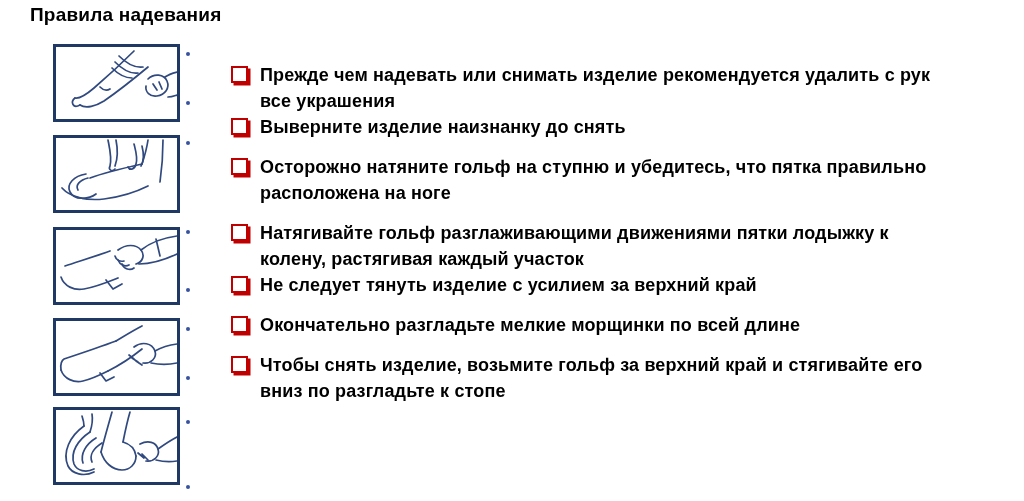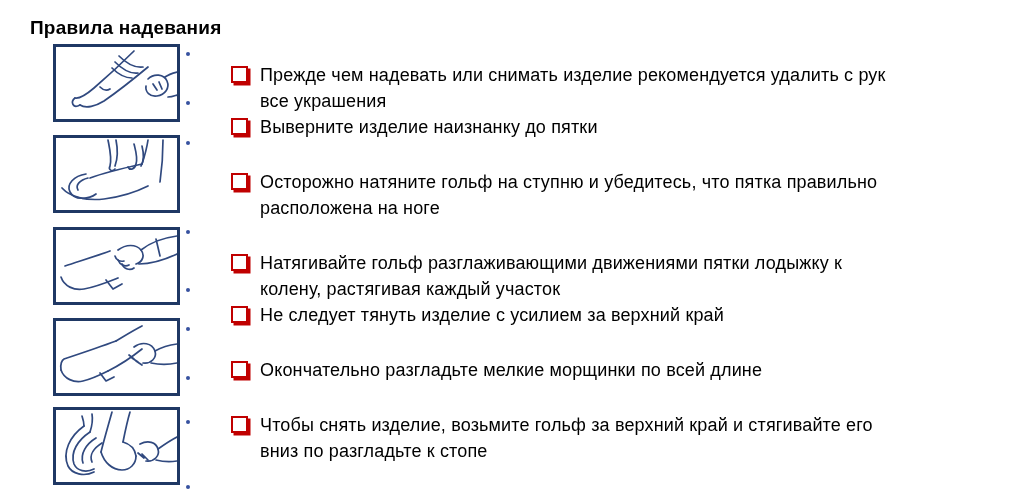--- a/index.html
+++ b/index.html
@@ -1,21 +1,21 @@
 <!DOCTYPE html>
 <html><head>
 <meta charset="utf-8">
 <style>
   html,body{margin:0;padding:0;}
   body{
     width:1024px;height:501px;position:relative;background:#ffffff;
     font-family:"Liberation Sans",sans-serif;color:#000;overflow:hidden;
   }
   .title{
-    position:absolute;left:30px;top:17px;
+    position:absolute;left:30px;top:4px;
     font-size:19px;font-weight:bold;letter-spacing:.2px;color:#000;
   }
   
   .frame{
     position:absolute;left:53px;width:121px;height:72px;
     border:3px solid #1f3864;background:#fff;
   }
   .f1{top:44px}.f2{top:135px}.f3{top:227px}.f4{top:318px}.f5{top:407px}
   .frame svg{display:block;width:100%;height:100%;}
   .frame path, .frame circle{
@@ -23,29 +23,29 @@
     stroke-linecap:round;stroke-linejoin:round;
   }
   
   .dot{
     position:absolute;left:186px;width:4px;height:4px;border-radius:50%;
     background:#3752a0;
   }
   
   .bullets{position:absolute;left:231px;top:62px;width:745px;}
   .bullet{display:flex;align-items:flex-start;gap:12px;}
-  .bullet.gap{margin-top:29px;}
+  .bullet.gap{margin-top:14px;}
   .marker{
     flex:0 0 auto;width:13px;height:13px;margin-top:4px;
     border:2.4px solid #c00000;background:#fff;
     box-shadow:2.5px 2.5px 0 0 #c00000;
   }
   .bullet-text{
     font-size:18px;line-height:26px;white-space:pre-line;
-    letter-spacing:.15px;color:#000;
+    letter-spacing:.15px;color:#000;font-weight:bold;
   }
 </style>
 </head>
 <body>
 
 <div class="title">Правила надевания</div>
 
 <div class="frame f1">
   <svg viewBox="0 0 121 72">
     <path d="M78,4 C66,16 52,29 38,41 C31,47 24,52 19,51"></path>
@@ -135,21 +135,21 @@
 <div class="dot" style="top:485px"></div>
 
 <div class="bullets">
   <div class="bullet">
     <span class="marker"></span>
     <span class="bullet-text">Прежде чем надевать или снимать изделие рекомендуется удалить с рук
 все украшения</span>
   </div>
   <div class="bullet">
     <span class="marker"></span>
-    <span class="bullet-text">Выверните изделие наизнанку до пятки</span>
+    <span class="bullet-text">Выверните изделие наизнанку до снять</span>
   </div>
   <div class="bullet gap">
     <span class="marker"></span>
     <span class="bullet-text">Осторожно натяните гольф на ступню и убедитесь, что пятка правильно
 расположена на ноге</span>
   </div>
   <div class="bullet gap">
     <span class="marker"></span>
     <span class="bullet-text">Натягивайте гольф разглаживающими движениями пятки лодыжку к
 колену, растягивая каждый участок</span>

